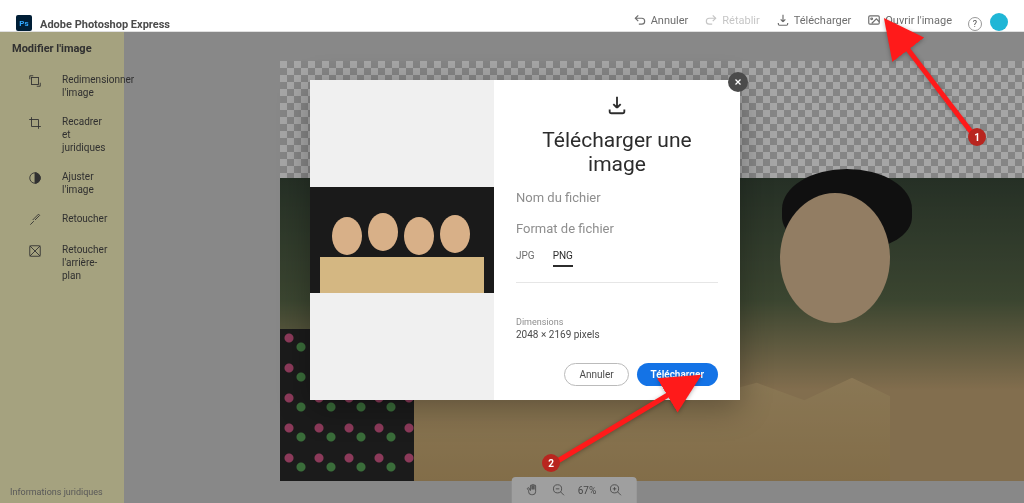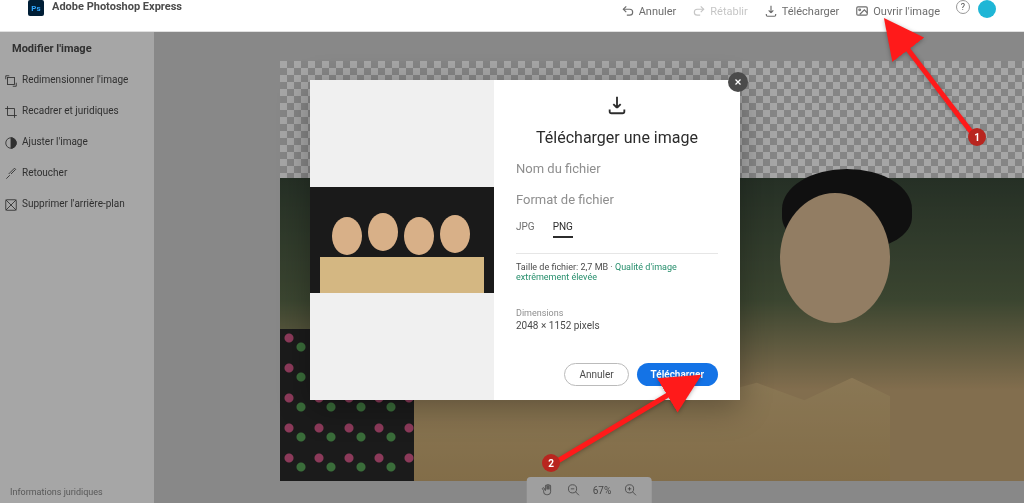--- a/index.html
+++ b/index.html
@@ -1,29 +1,29 @@
 <!DOCTYPE html>
 <html><head>
 <meta charset="utf-8">
 <style>
 *{margin:0;padding:0;box-sizing:border-box;font-family:-apple-system,BlinkMacSystemFont,"Segoe UI",Roboto,sans-serif}
 body{width:1024px;height:503px;overflow:hidden;background:#d1d1d1;position:relative}
-.topbar{height:32px;background:#fff;display:flex;align-items:flex-start;padding:0 28px;border-bottom:1px solid #e0e0e0;font-size:11px;color:#4b4b4b}
+.topbar{height:32px;background:#fff;display:flex;align-items:flex-end;padding:0 16px;border-bottom:1px solid #e0e0e0;font-size:11px;color:#4b4b4b}
 .topbar .logo{width:16px;height:16px;background:#001e36;border-radius:2px;margin-right:8px;display:flex;align-items:center;justify-content:center;color:#31a8ff;font-size:8px;font-weight:bold}
 .topbar .title{font-weight:700}
 .topbar .spacer{flex:1}
 .topbar .tbtn{display:flex;align-items:center;gap:4px;padding:4px 8px;cursor:pointer;color:#6e6e6e}
 .topbar .tbtn svg{width:14px;height:14px}
 .topbar .tbtn.disabled{opacity:.4}
 .topbar .help{width:14px;height:14px;border-radius:50%;border:1px solid #999;display:flex;align-items:center;justify-content:center;font-size:9px;margin:0 8px}
 .topbar .avatar{width:18px;height:18px;border-radius:50%;background:#1fb6d6}
 .main{display:flex;height:calc(100% - 32px)}
-.sidebar{width:154px;background:#ffffff;padding:10px 0;font-size:10px;color:#4b4b4b}
+.sidebar{width:124px;background:#fef9c3;padding:10px 0;font-size:10px;color:#4b4b4b}
 .sidebar .sbtitle{font-weight:700;padding:0 12px 10px;font-size:11px}
-.sidebar .item{display:flex;align-items:flex-start;gap:4px;padding:8px 4px;cursor:pointer}
+.sidebar .item{display:flex;align-items:flex-start;gap:20px;padding:8px 28px;cursor:pointer}
 .sidebar .item svg{width:14px;height:14px;flex-shrink:0;margin-top:1px}
 .sidebar .item span{line-height:1.3}
 .sidebar .legal{position:absolute;bottom:6px;left:10px;font-size:9px;color:#888}
 .canvas-area{flex:1;position:relative;display:flex;align-items:center;justify-content:flex-end}
 .canvas{width:744px;height:420px;position:relative;background-image:linear-gradient(45deg,#ccc 25%,transparent 25%),linear-gradient(-45deg,#ccc 25%,transparent 25%),linear-gradient(45deg,transparent 75%,#ccc 75%),linear-gradient(-45deg,transparent 75%,#ccc 75%);background-size:14px 14px;background-position:0 0,0 7px,7px -7px,-7px 0;background-color:#fff;margin-top:6px}
 .canvas .photo{position:absolute;left:0;bottom:0;width:100%;height:72%}
 .canvas .photo .bg{position:absolute;inset:0;background:linear-gradient(to bottom,#3a4a3a 0%,#5a6a4a 40%,#c8a978 70%,#c8a978 100%)}
 .face{position:absolute;border-radius:50%;background:#d8b088}
 .face.f1{width:90px;height:110px;left:13%;top:10%;background:#c8a078}
 .face.f2{width:110px;height:130px;right:18%;top:5%;background:#e0c098}
@@ -41,21 +41,21 @@
 .modal .thumb{width:184px;height:106px;background:#1a1a1a;position:relative;overflow:hidden}
 .modal .thumb .tface{position:absolute;border-radius:50%;background:#d8b088}
 .tface.t1{width:30px;height:38px;left:22px;top:30px}
 .tface.t2{width:30px;height:38px;left:58px;top:26px}
 .tface.t3{width:30px;height:38px;left:94px;top:30px}
 .tface.t4{width:30px;height:38px;left:130px;top:28px}
 .modal .thumb .tpaper{position:absolute;bottom:0;left:10px;right:10px;height:36px;background:#d4b782}
 .modal .right{flex:1;padding:14px 22px;display:flex;flex-direction:column}
 .modal .dlicon{align-self:center;margin-bottom:8px}
 .modal .dlicon svg{width:22px;height:22px}
-.modal h2{font-size:16px;text-align:center;margin-bottom:14px;font-weight:400;color:#2c2c2c}
+.modal h2{font-size:21px;text-align:center;margin-bottom:14px;font-weight:400;color:#2c2c2c}
 .modal .label{font-size:13px;color:#8e8e8e;margin-bottom:4px}
 .modal input{width:100%;border:1px solid #1473e6;padding:4px 6px;font-size:10px;outline:none;border-radius:2px}
 .modal .tabs{display:flex;gap:18px;margin:6px 0 9px;font-size:10px}
 .modal .tab{padding:4px 0;cursor:pointer;color:#6e6e6e}
 .modal .tab.active{color:#2c2c2c;border-bottom:2px solid #2c2c2c;font-weight:400}
 .modal .divider{height:1px;background:#e6e6e6;margin:6px 0 8px}
 .modal .info{font-size:9px;color:#4b4b4b}
 .modal .info .quality{color:#268e6c}
 .modal .dims{font-size:9px;color:#8e8e8e;margin-top:26px}
 .modal .dimsval{font-size:10px;color:#4b4b4b;margin-top:2px}
@@ -133,21 +133,21 @@
       <svg viewBox="0 0 24 24" fill="none" stroke="currentColor" stroke-width="1.5">
           <path d="M4 20l6-6m2-2l8-8-2-2-8 8-2 2"></path>
         </svg>
       <span>Retoucher</span>
     </div>
     <div class="item">
       <svg viewBox="0 0 24 24" fill="none" stroke="currentColor" stroke-width="1.5">
           <rect x="3" y="3" width="18" height="18" rx="2"></rect>
           <path d="M3 3l18 18M3 21L21 3"></path>
         </svg>
-      <span>Supprimer l'arrière-plan</span>
+      <span>Retoucher l'arrière-plan</span>
     </div>
     <div class="legal">Informations juridiques</div>
   </div>
 
   <div class="canvas-area">
     <div class="canvas">
       <div class="photo">
         <div class="bg"></div>
         <div class="cloth"></div>
         <div class="hair h1"></div>
@@ -198,27 +198,22 @@
         </svg>
     </div>
     <h2>Télécharger une image</h2>
     <div class="label">Nom du fichier</div>
     <div class="label" style="margin-top:12px">Format de fichier</div>
     <div class="tabs">
       <div class="tab">JPG</div>
       <div class="tab active">PNG</div>
     </div>
     <div class="divider"></div>
-    <div class="info">
-      <span>Taille de fichier:</span>
-      <span>2,7 MB</span> ·
-      <span class="quality">Qualité d'image extrêmement élevée</span>
-    </div>
     <div class="dims">Dimensions</div>
-    <div class="dimsval">2048 × 1152 pixels</div>
+    <div class="dimsval">2048 × 2169 pixels</div>
     <div class="actions">
       <button class="btn secondary">Annuler</button>
       <button class="btn primary">Télécharger</button>
     </div>
   </div>
 </div>
 
 <div class="arrow" style="top:18px;left:872px">
   <svg width="110" height="120" viewBox="0 0 110 120">
       <defs>

